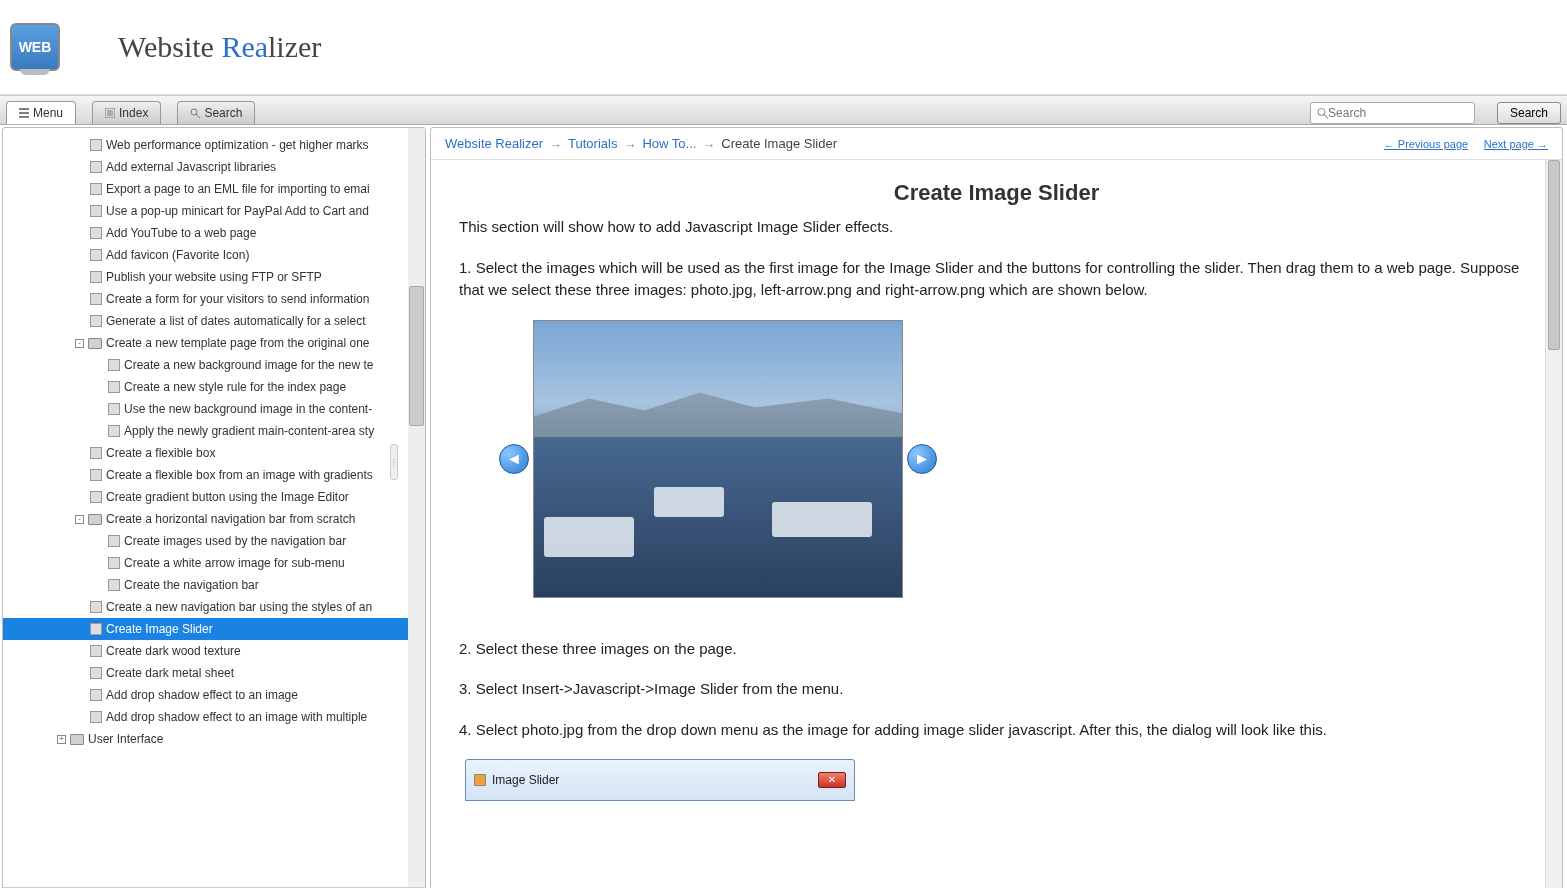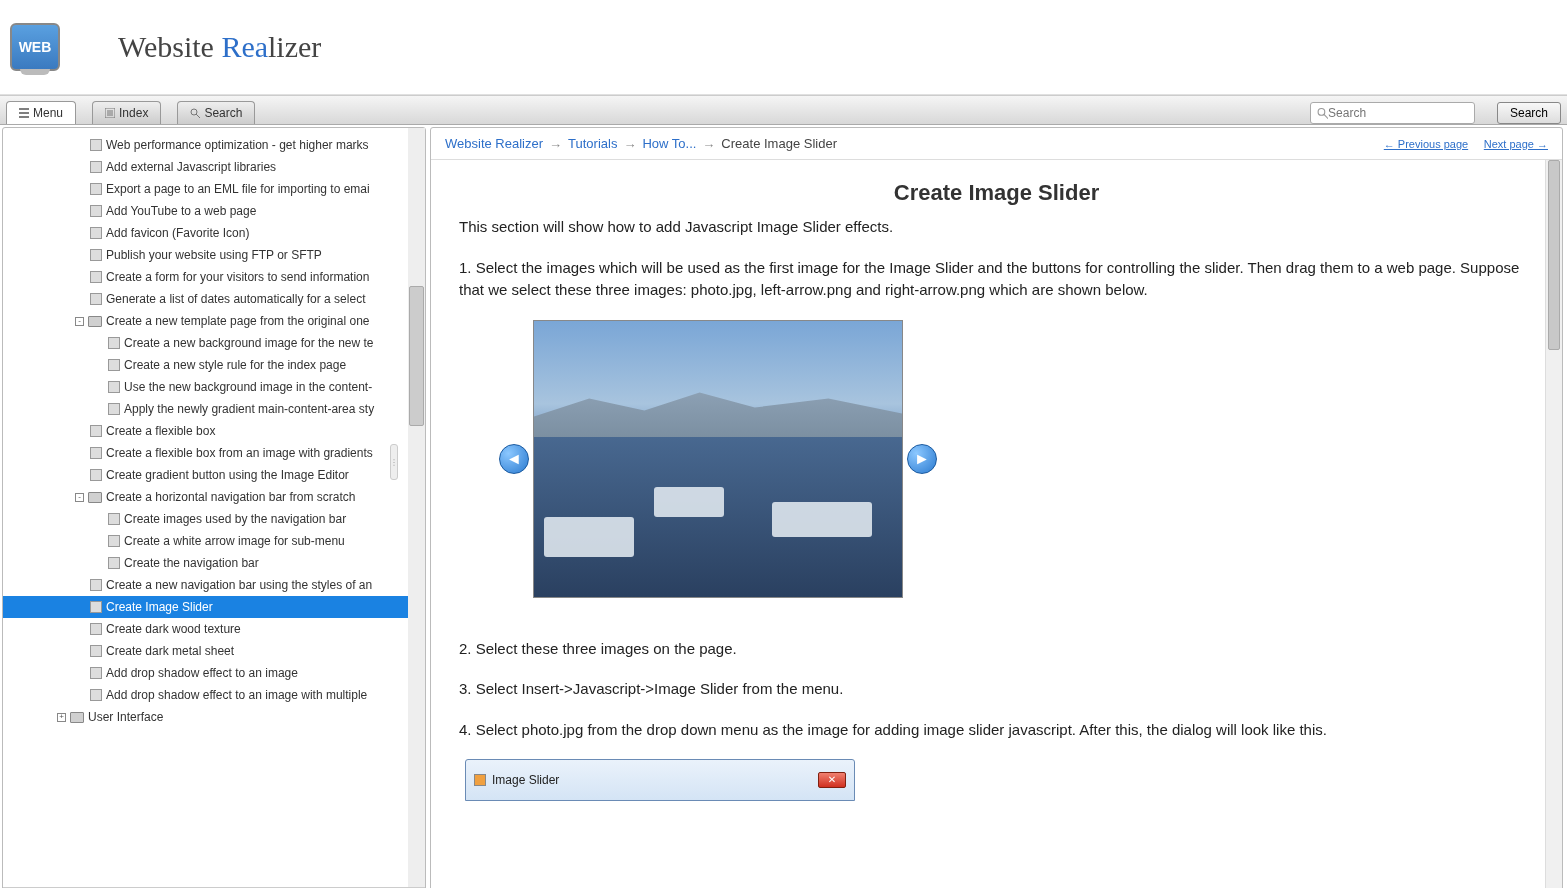--- a/index.html
+++ b/index.html
@@ -131,20 +131,26 @@
         <div class="tree-item">
           <span class="pad" style="width: 58px;"></span>
           <span class="no-expander"></span>
           <span class="page-icon"></span>
           <span>Export a page to an EML file for importing to emai</span>
         </div>
         <div class="tree-item">
           <span class="pad" style="width: 58px;"></span>
           <span class="no-expander"></span>
           <span class="page-icon"></span>
+          <span>Use a pop-up minicart for PayPal Add to Cart and</span>
+        </div>
+        <div class="tree-item">
+          <span class="pad" style="width: 58px;"></span>
+          <span class="no-expander"></span>
+          <span class="page-icon"></span>
           <span>Add YouTube to a web page</span>
         </div>
         <div class="tree-item">
           <span class="pad" style="width: 58px;"></span>
           <span class="no-expander"></span>
           <span class="page-icon"></span>
           <span>Add favicon (Favorite Icon)</span>
         </div>
         <div class="tree-item">
           <span class="pad" style="width: 58px;"></span>

